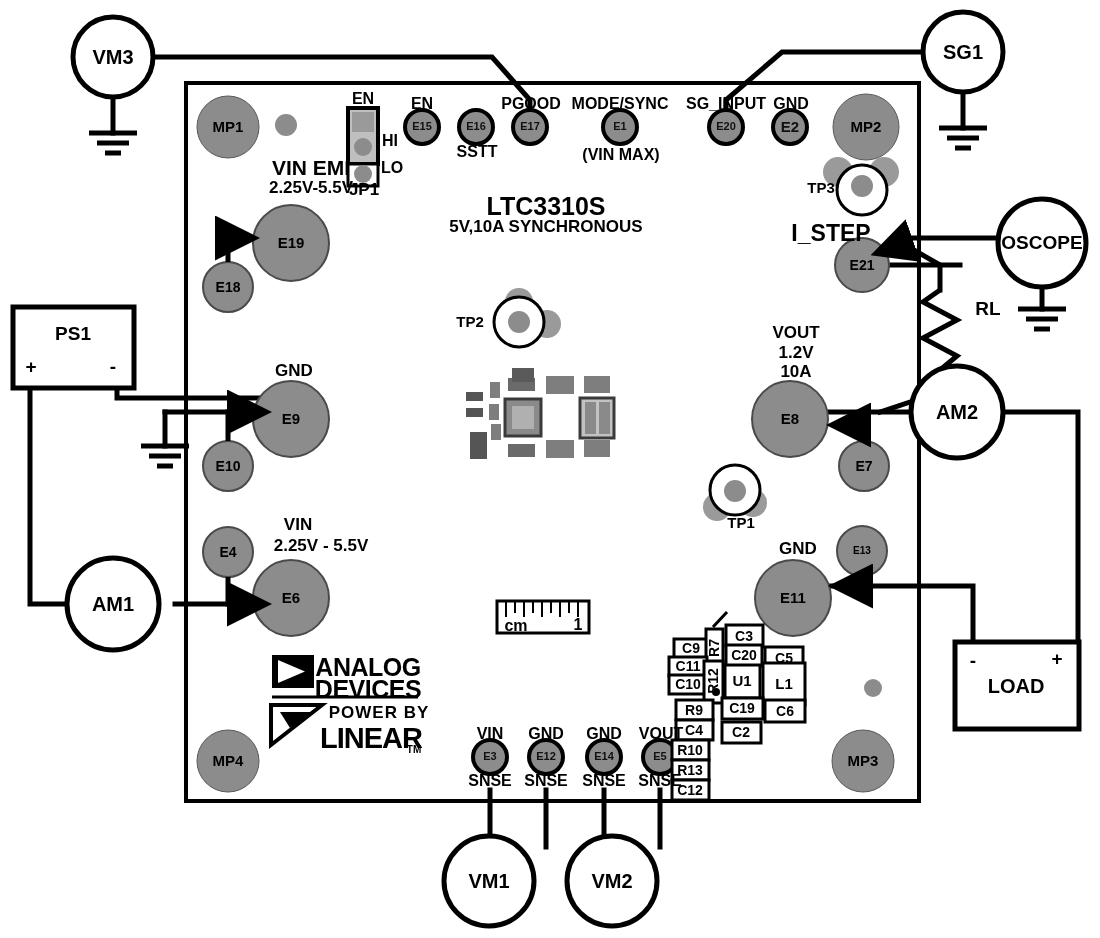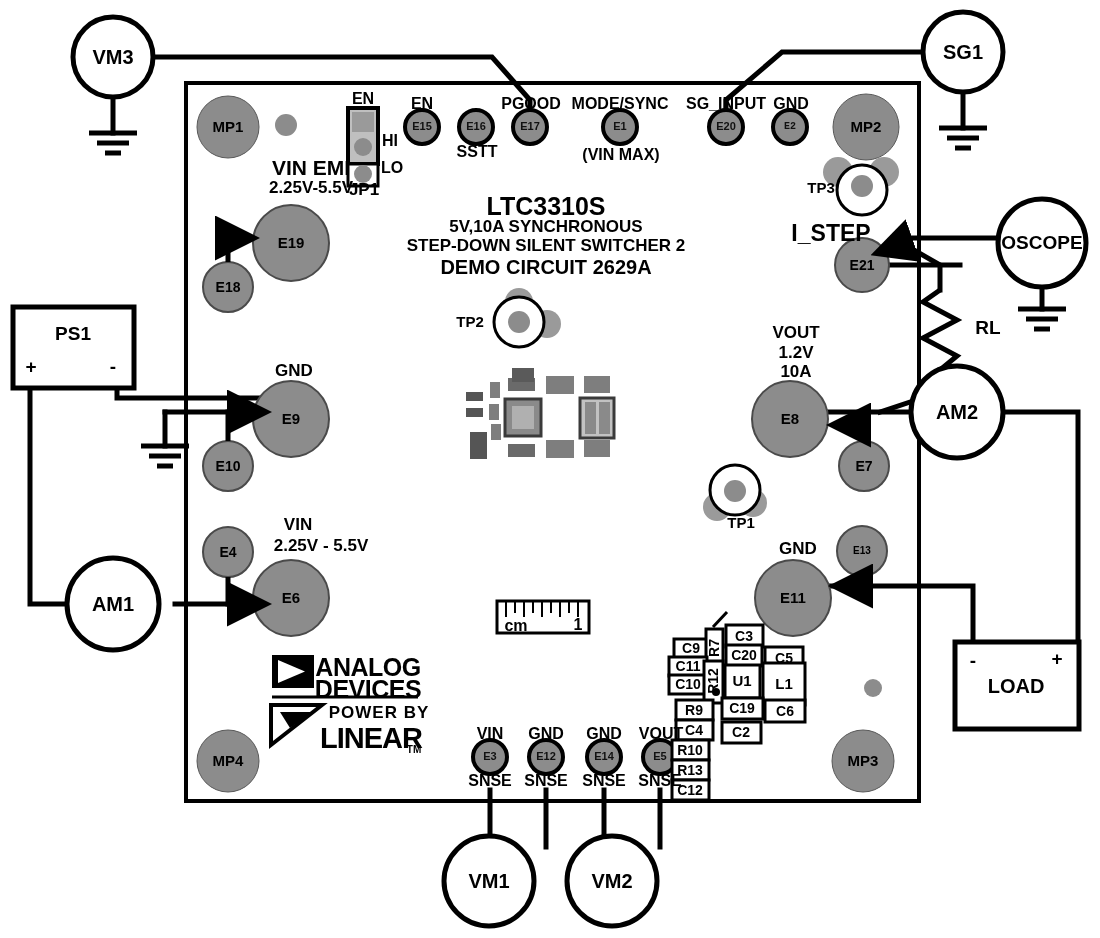--- a/index.html
+++ b/index.html
@@ -257,45 +257,43 @@
   <div class="lbl" style="left:612px;top:881px;font-size:20px;">VM2</div>
 
   <div class="lbl" style="left:73px;top:334px;font-size:19px;">PS1</div>
   <div class="lbl" style="left:31px;top:367px;font-size:19px;">+</div>
   <div class="lbl" style="left:113px;top:367px;font-size:19px;">-</div>
 
   <div class="lbl" style="left:1016px;top:686px;font-size:20px;">LOAD</div>
   <div class="lbl" style="left:973px;top:661px;font-size:19px;">-</div>
   <div class="lbl" style="left:1057px;top:659px;font-size:19px;">+</div>
 
-  <div class="lbl" style="left:988px;top:309px;font-size:19px;margin-top:19px;">RL</div>
+  <div class="lbl" style="left:988px;top:309px;font-size:19px;">RL</div>
 
   <div class="lbl" style="left:546px;top:206px;font-size:25px;">LTC3310S</div>
   <div class="lbl" style="left:546px;top:227px;font-size:17px;">5V,10A SYNCHRONOUS</div>
-  <div class="lbl" style="left:546px;top:246px;font-size:17px;">STEP-DOWN SILENT SWITCHER 2</div>
-  <div class="lbl" style="left:546px;top:267px;font-size:20px;">DEMO CIRCUIT 2629A</div>
 
   <div class="lbl" style="left:422px;top:104px;font-size:16px;">EN</div>
   <div class="lbl" style="left:422px;top:127px;font-size:11px;color:#111;">E15</div>
 
   <div class="lbl" style="left:477px;top:104px;font-size:16px;margin-top:48px;">SSTT</div>
   <div class="lbl" style="left:476px;top:127px;font-size:11px;color:#111;">E16</div>
 
   <div class="lbl" style="left:531px;top:104px;font-size:16px;">PGOOD</div>
   <div class="lbl" style="left:530px;top:127px;font-size:11px;color:#111;">E17</div>
 
   <div class="lbl" style="left:620px;top:104px;font-size:16px;">MODE/SYNC</div>
   <div class="lbl" style="left:620px;top:127px;font-size:11px;color:#111;">E1</div>
   <div class="lbl" style="left:621px;top:155px;font-size:16px;">(VIN MAX)</div>
 
   <div class="lbl" style="left:726px;top:104px;font-size:16px;">SG_INPUT</div>
   <div class="lbl" style="left:726px;top:127px;font-size:11px;color:#111;">E20</div>
 
   <div class="lbl" style="left:791px;top:104px;font-size:16px;">GND</div>
-  <div class="lbl" style="left:790px;top:127px;font-size:10px;color:#111;font-family:Liberation Mono, monospace;">E2</div>
+  <div class="lbl" style="left:790px;top:127px;font-size:15px;color:#111;">E2</div>
 
   <div class="lbl" style="left:490px;top:734px;font-size:16px;">VIN</div>
   <div class="lbl" style="left:490px;top:757px;font-size:11px;color:#111;">E3</div>
   <div class="lbl" style="left:490px;top:781px;font-size:16px;">SNSE</div>
 
   <div class="lbl" style="left:546px;top:734px;font-size:16px;">GND</div>
   <div class="lbl" style="left:546px;top:757px;font-size:11px;color:#111;">E12</div>
   <div class="lbl" style="left:546px;top:781px;font-size:16px;">SNSE</div>
 
   <div class="lbl" style="left:604px;top:734px;font-size:16px;">GND</div>

